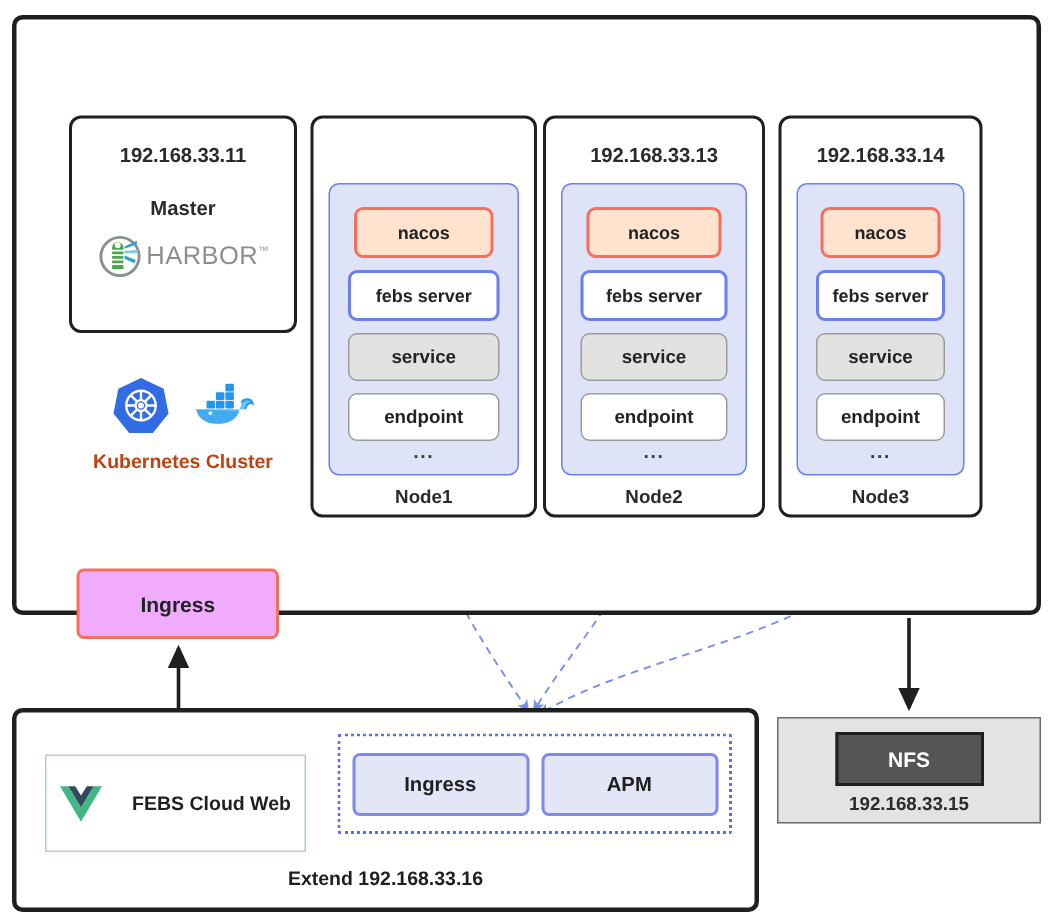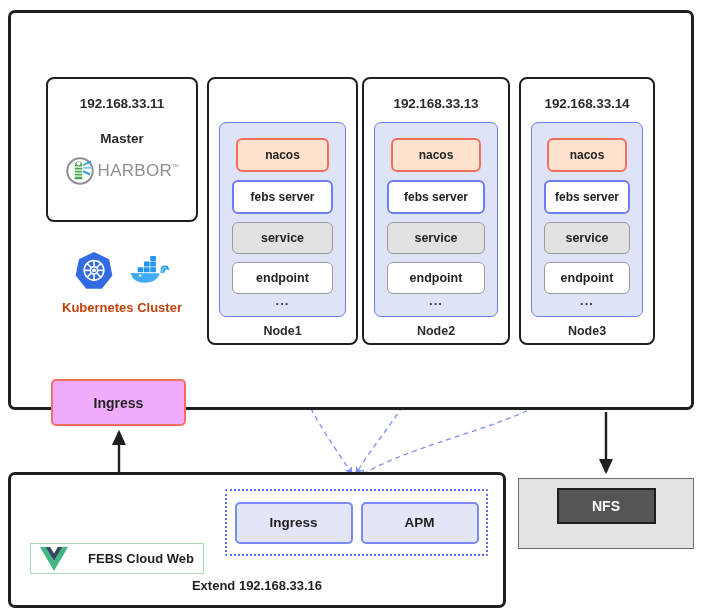--- a/index.html
+++ b/index.html
@@ -183,28 +183,27 @@
   
   #extend-box {
     left: 8px; top: 472px;
     width: 498px; height: 136px;
     border: 3px solid #1f1f1f;
     border-radius: 7px;
     background: #ffffff;
   }
   #febs-web-box {
     left: 30px; top: 503px;
-    width: 174px; height: 31px;
+    width: 174px; height: 65px;
     border: 1.8px solid #a8d8b0;
     background: #ffffff;
     display: flex;
     align-items: center;
     justify-content: center;
     gap: 20px;
-    margin-top: 40px;
   }
   #febs-web-label {
     font-size: 13px;
     font-weight: bold;
     color: #1f1f1f;
   }
   #dotted-group {
     left: 225px; top: 489px;
     width: 263px; height: 67px;
     border: 2px dotted #5b6ef0;
@@ -414,13 +413,14 @@
 
 <div class="abs" id="dotted-group">
   <div class="dotted-item">Ingress</div>
   <div class="dotted-item">APM</div>
 </div>
 
 <div class="abs" id="extend-label">Extend 192.168.33.16</div>
 
 <div class="abs" id="nfs-box">
   <div id="nfs-inner">NFS</div>
+  <div id="nfs-ip">192.168.33.15</div>
 </div>
 
 </body></html>

